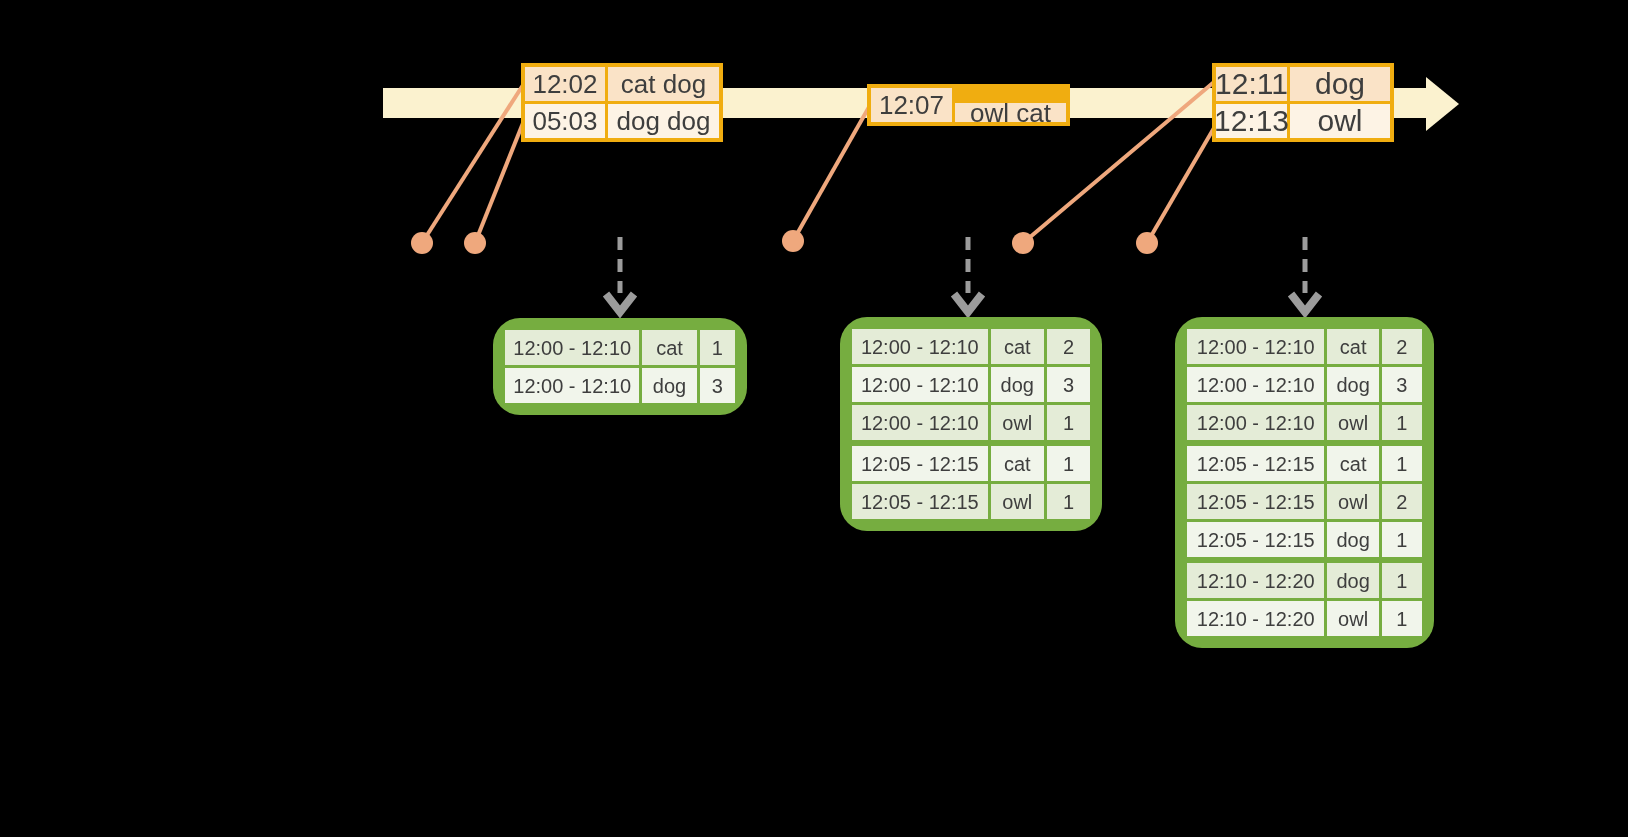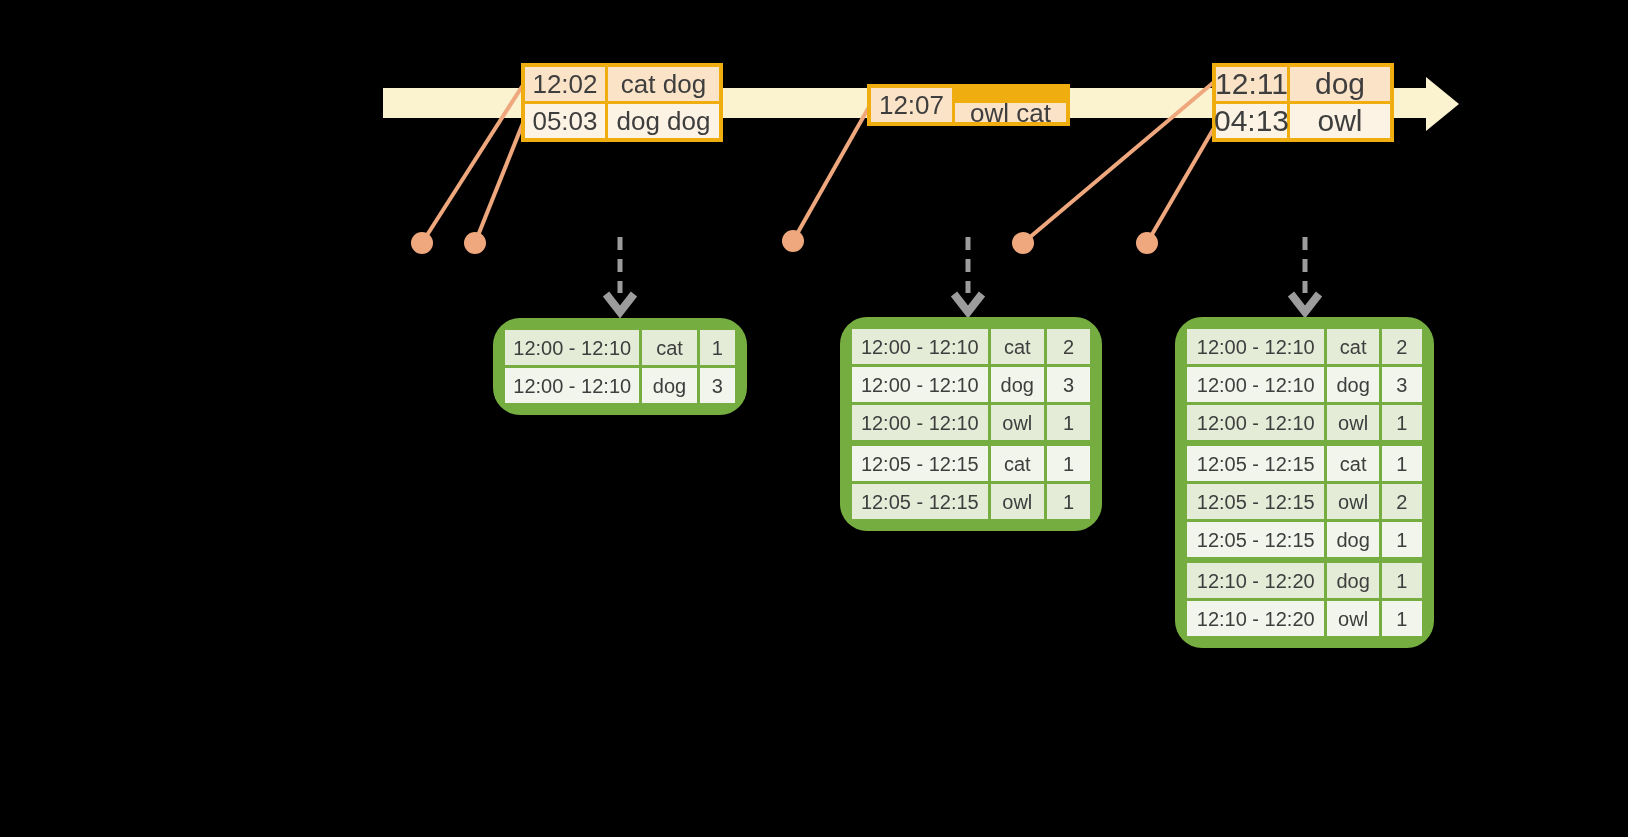--- a/index.html
+++ b/index.html
@@ -98,21 +98,21 @@
       <div class="cell w-words">owl cat</div>
     </div>
   </div>
 
   <div class="etable t3" style="left:1212px;top:63px;width:182px;">
     <div class="erow dark">
       <div class="cell w-time">12:11</div>
       <div class="cell w-words">dog</div>
     </div>
     <div class="erow light">
-      <div class="cell w-time">04:13</div>
+      <div class="cell w-time">12:13</div>
       <div class="cell w-words">owl</div>
     </div>
   </div>
 
   <div class="gtable g1" style="left:493px;top:318px;width:254px;">
     <div class="grow tint">
       <div class="cell c-win">12:00 - 12:10</div>
       <div class="cell c-word">cat</div>
       <div class="cell c-cnt">1</div>
     </div>

